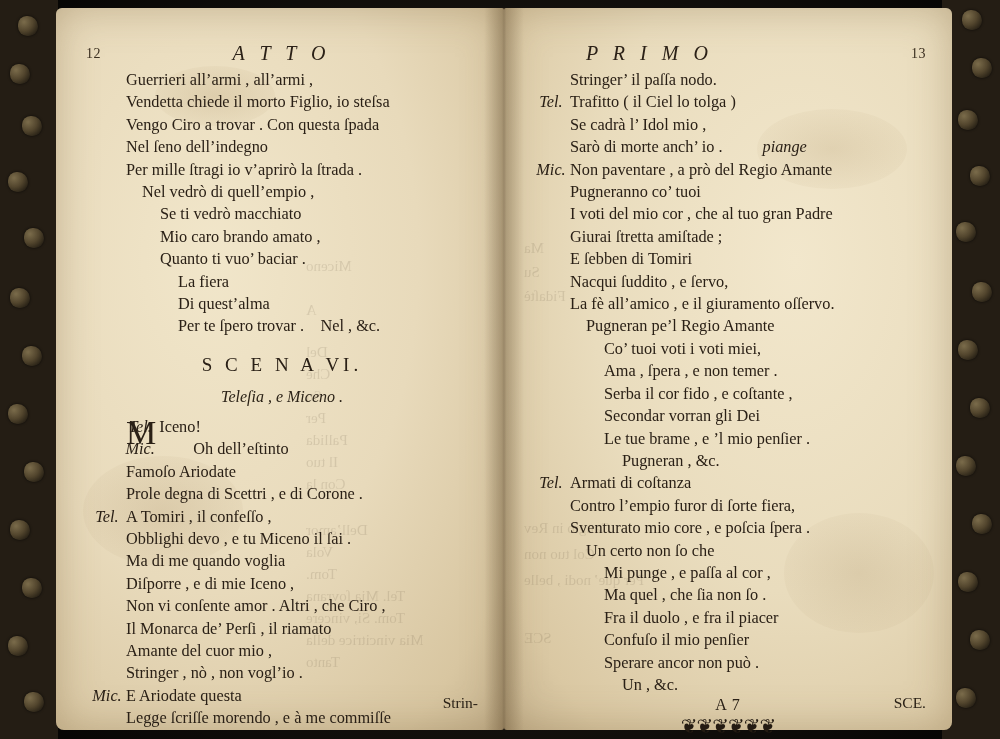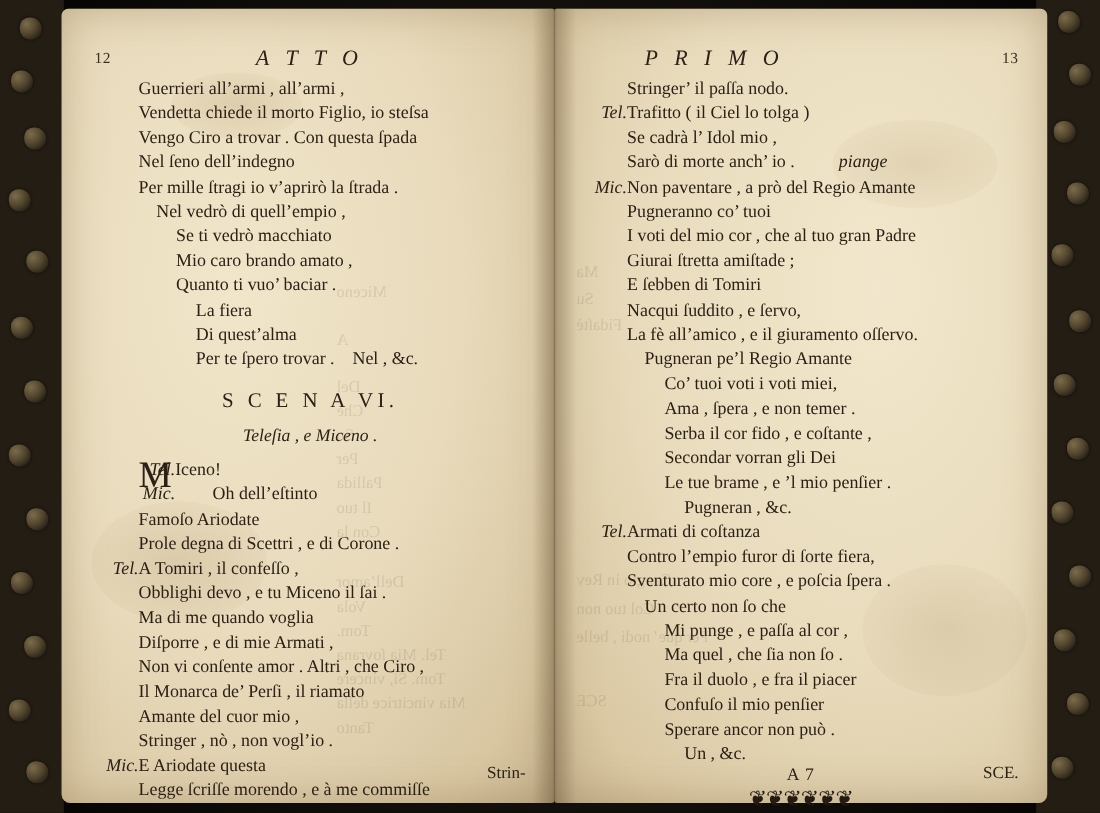--- a/index.html
+++ b/index.html
@@ -131,21 +131,21 @@
   .ln {
     position: relative;
     white-space: pre;
     display: block;
   }
   .spk {
     font-style: italic;
     display: inline-block;
     width: 38px;
     margin-left: -38px;
-    text-align: right;
+    text-align: center;
   }
   .body-indent { display: inline-block; text-align: right; }
 
   .i1 { padding-left: 16px; }
   .i2 { padding-left: 34px; }
   .i3 { padding-left: 52px; }
 
   .txtblock { padding-left: 40px; }
 
   .scene {
@@ -298,21 +298,21 @@
         <div class="chars">Teleſia , e Miceno .</div>
 
         <div class="lines txtblock">
           <span class="ln"><span class="spk">Tel.</span><span class="dropcap">M</span><span>Iceno!</span></span>
           <span class="ln"><span class="spk">Mic.</span><span class="body-indent" style="padding-left:34px">Oh dell’eſtinto</span></span>
           <span class="ln"><span class="body-indent">Famoſo Ariodate</span></span>
           <span class="ln"><span class="body-indent">Prole degna di Scettri , e di Corone .</span></span>
           <span class="ln"><span class="spk">Tel.</span><span>A Tomiri , il confeſſo ,</span></span>
           <span class="ln"><span class="body-indent">Obblighi devo , e tu Miceno il ſai .</span></span>
           <span class="ln"><span class="body-indent">Ma di me quando voglia</span></span>
-          <span class="ln"><span class="body-indent">Diſporre , e di mie Armati ,</span></span>
+          <span class="ln"><span class="body-indent">Diſporre , e di mie Iceno ,</span></span>
           <span class="ln"><span class="body-indent">Non vi conſente amor . Altri , che Ciro ,</span></span>
           <span class="ln"><span class="body-indent">Il Monarca de’ Perſi , il riamato</span></span>
           <span class="ln"><span class="body-indent">Amante del cuor mio ,</span></span>
           <span class="ln"><span class="body-indent">Stringer , nò , non vogl’io .</span></span>
           <span class="ln"><span class="spk">Mic.</span><span>E Ariodate questa</span></span>
           <span class="ln"><span class="body-indent">Legge ſcriſſe morendo , e à me commiſſe</span></span>
         </div>
 
         <div class="catch">Strin-</div>
       </div>

